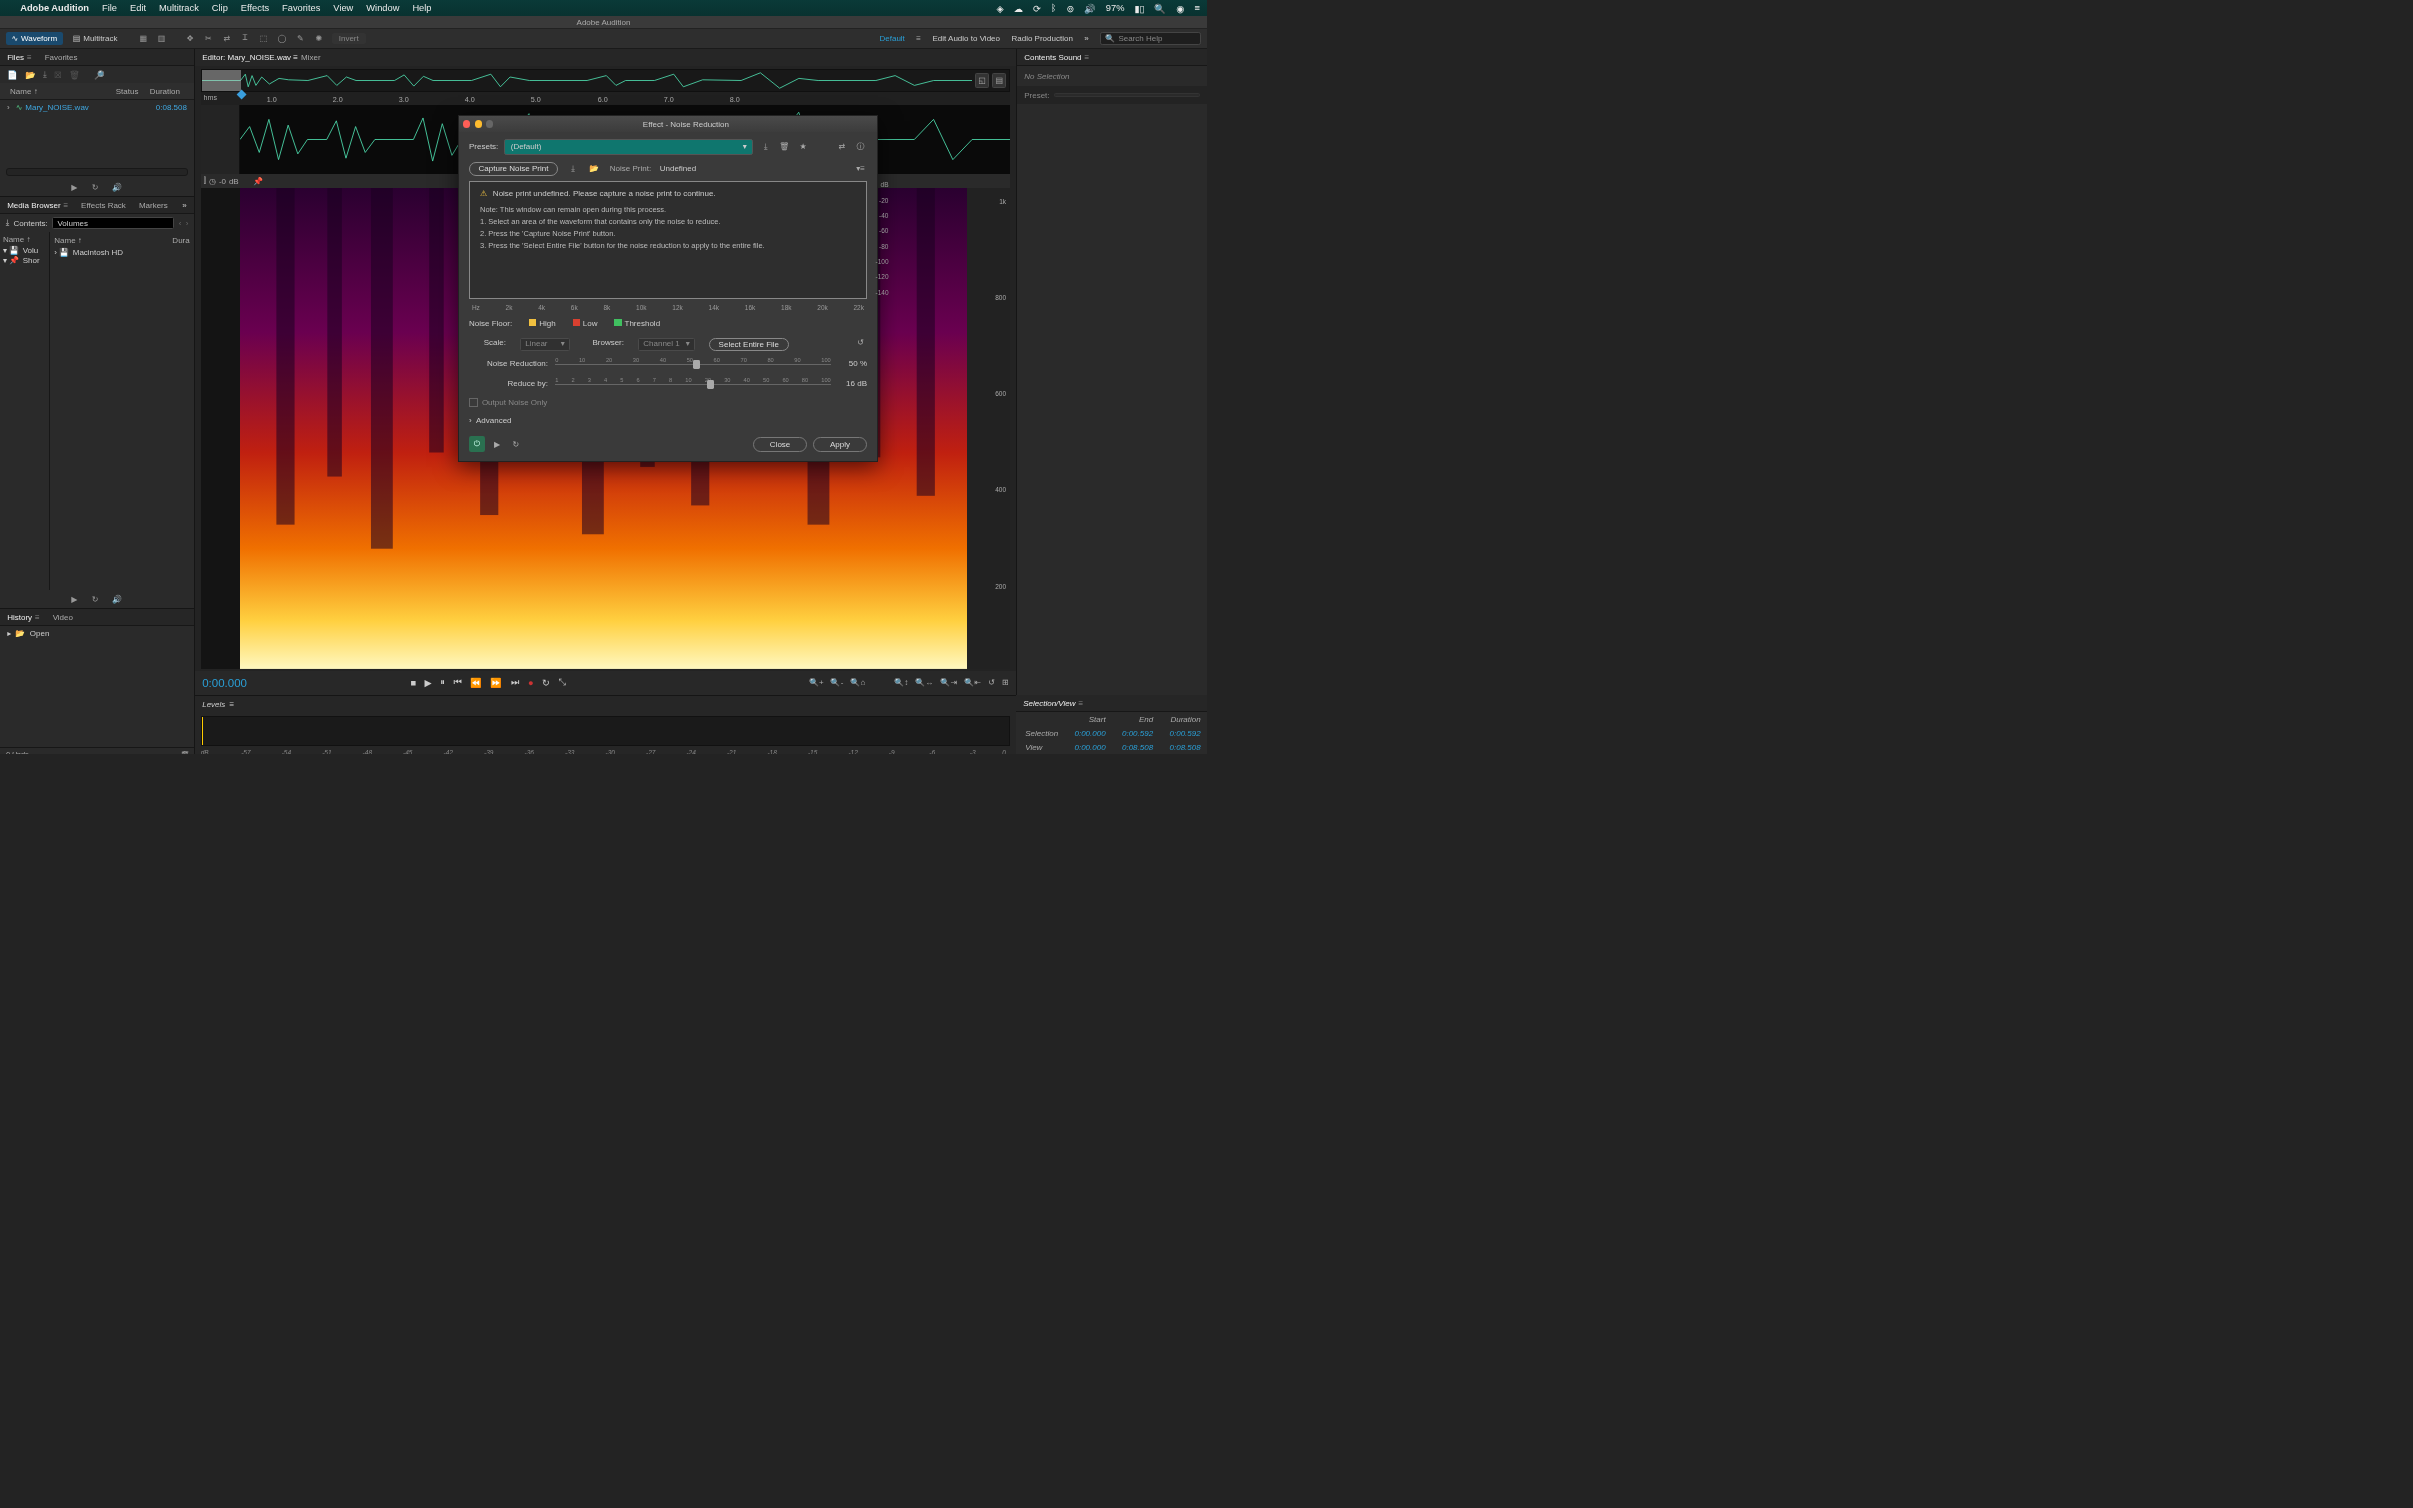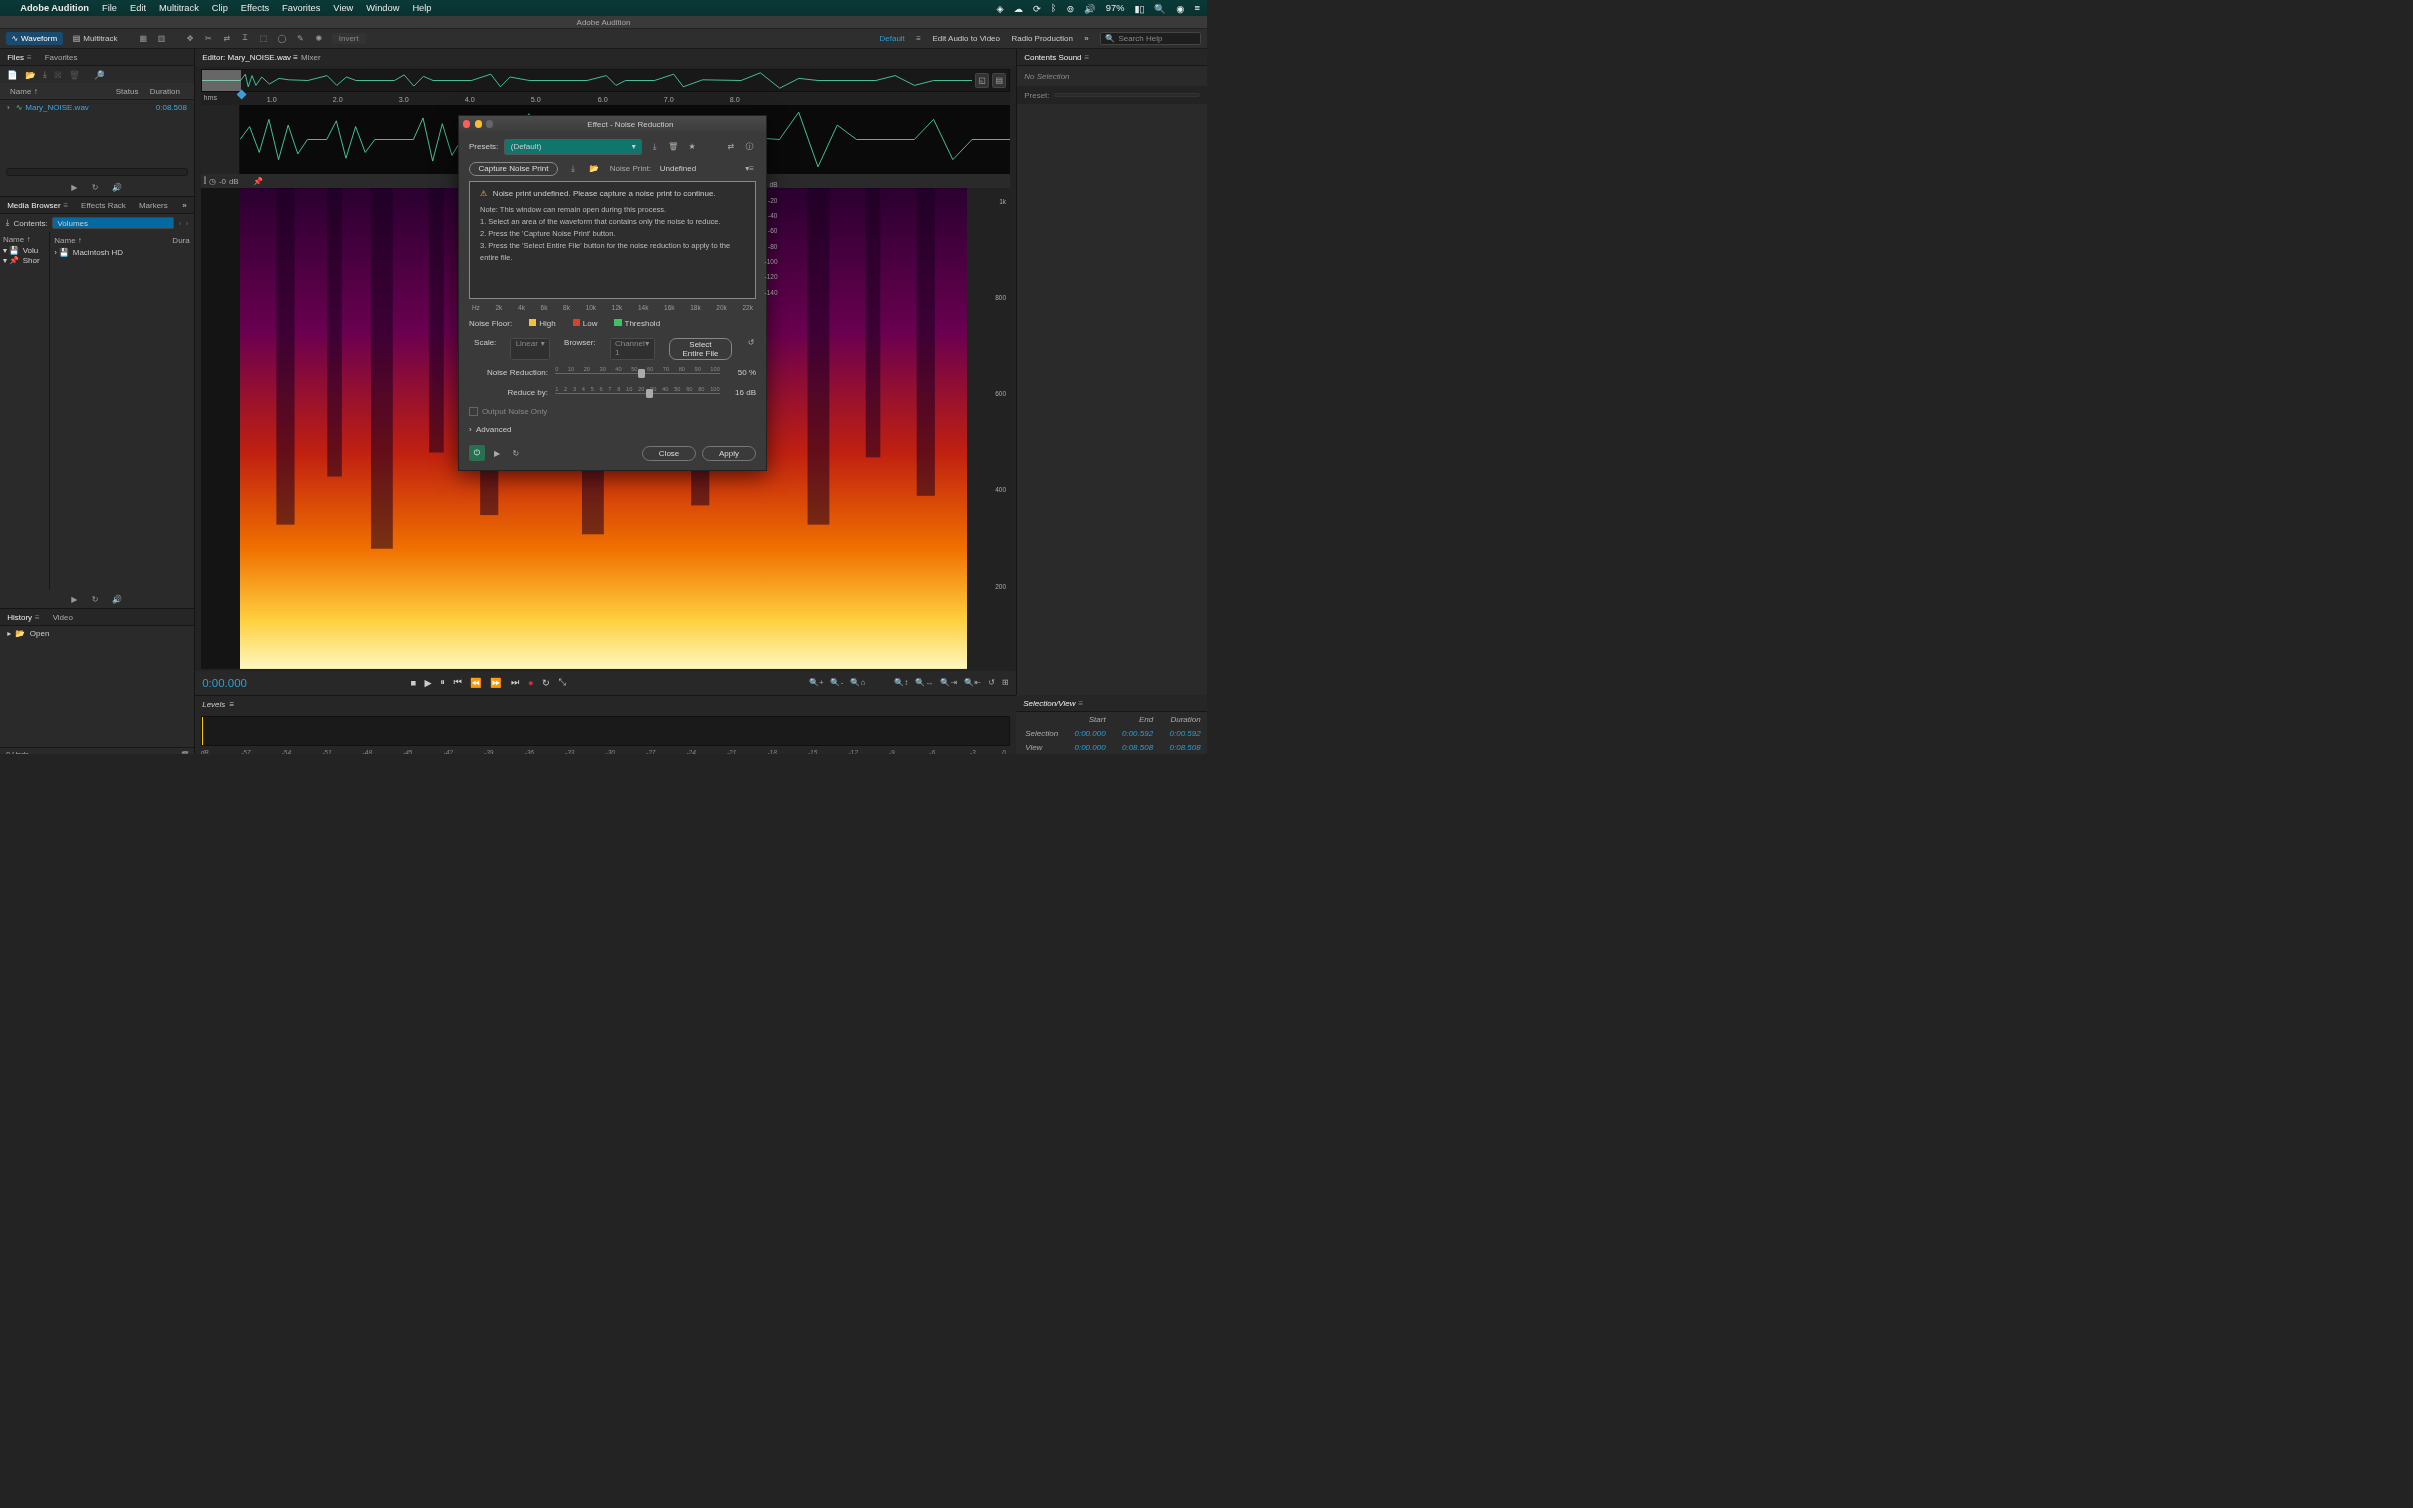--- a/index.html
+++ b/index.html
@@ -47,21 +47,21 @@
 .file-row .name { color: #3fa7e0; flex: 1; }
 .file-row .dur { color: #3fa7e0; width: 43px; text-align: right; }
 
 .hscroll-placeholder { height: 7.2px; background: #242424; margin: 2.9px 5.7px; border: 0.7px solid #181818; border-radius: 2.9px; }
 .mini-transport { display: flex; justify-content: center; gap: 14.4px; padding: 4.3px 0; color: #999; }
 
 .browser-body { flex: 1; display: flex; overflow: hidden; }
 .browser-tree { flex: 1; padding: 2.9px 4.3px; color: #ccc; overflow: auto; }
 .tree-row { display: flex; align-items: center; gap: 2.9px; padding: 0.7px 0; }
 .contents-row { padding: 2.9px 5.7px; display: flex; align-items: center; gap: 4.3px; color: #ccc; }
-.dropdown { background: #0369a1; border: 0.7px solid #444; padding: 0.7px 4.3px; border-radius: 1.4px; flex: 1; }
+.dropdown { background: #000000; border: 0.7px solid #444; padding: 0.7px 4.3px; border-radius: 1.4px; flex: 1; }
 
 .history-row { padding: 2.9px 7.2px; display: flex; align-items: center; gap: 4.3px; }
 
 
 .editor-tabs { height: 17px; display: flex; align-items: center; gap: 3px; padding: 0 7.2px; background: #262626; color: #aaa; }
 .editor-tabs .tab.active { color: #eee; }
 .overview-strip { height: 23px; background: #181818; margin: 2.9px 5.7px 0 5.7px; position: relative; border: 0.7px solid #101010; display: flex; align-items: center; }
 .overview-wave { flex: 1; height: 100%; position: relative; overflow: hidden; }
 .overview-sel { position: absolute; left: 0; top: 0; width: 39px; height: 100%; background: rgba(200,200,200,0.45); }
 .ov-btns { display: flex; gap: 2.9px; padding: 0 2.9px; }
@@ -107,21 +107,21 @@
 .status-bar { height: 13px; background: #2e2e2e; display: flex; align-items: center; padding: 0 5.7px; color: #bbb; font-size: 7.2px; border-top: 0.7px solid #171717; }
 .status-bar .spacer { flex: 1; }
 .status-bar .seg { padding: 0 7.2px; border-left: 0.7px solid #444; }
 
 
 .dock { height: 46px; background: rgba(210,210,220,0.35); display: flex; align-items: center; justify-content: center; gap: 4.3px; padding: 4.3px 8.6px; }
 .dock-icon { width: 34px; height: 34px; border-radius: 7.2px; background: linear-gradient(#777,#444); box-shadow: 0 1.4px 2.9px rgba(0,0,0,0.5); display: flex; align-items: center; justify-content: center; font-size: 16px; color: #fff; }
 .dock-sep { width: 1.4px; height: 32px; background: rgba(0,0,0,0.25); margin: 0 2.9px; }
 
 
-.modal { position: absolute; left: 458px; top: 115px; width: 309px; background: #3a3a3a; border: 0.7px solid #222; box-shadow: 0 5.7px 21.5px rgba(0,0,0,0.6); color: #ccc; }
+.modal { position: absolute; left: 458px; top: 115px; width: 420px; background: #3a3a3a; border: 0.7px solid #222; box-shadow: 0 5.7px 21.5px rgba(0,0,0,0.6); color: #ccc; }
 .modal-title { height: 16px; background: linear-gradient(#4a4a4a,#3c3c3c); display: flex; align-items: center; padding: 0 4.3px; font-size: 8px; }
 .traffic { display: flex; gap: 4.3px; margin-right: 5.7px; }
 .traffic span { width: 7.2px; height: 7.2px; border-radius: 50%; display: block; }
 .tl-red { background: #ff5f57; } .tl-yel { background: #febc2e; } .tl-grn { background: #666; }
 .modal-title .title-text { flex: 1; text-align: center; color: #ccc; }
 .modal-body { padding: 7.2px 10px 8.6px 10px; }
 .presets-row { display: flex; align-items: center; gap: 5.7px; margin-bottom: 7.2px; }
 .presets-dd { flex: 1; background: #0f766e; border: 0.7px solid #555; padding: 2.2px 5.7px; border-radius: 2.2px; display: flex; justify-content: space-between; }
 .icon-btn { color: #aaa; width: 13px; text-align: center; }
 .capture-row { display: flex; align-items: center; gap: 8.6px; margin-bottom: 5.7px; }

